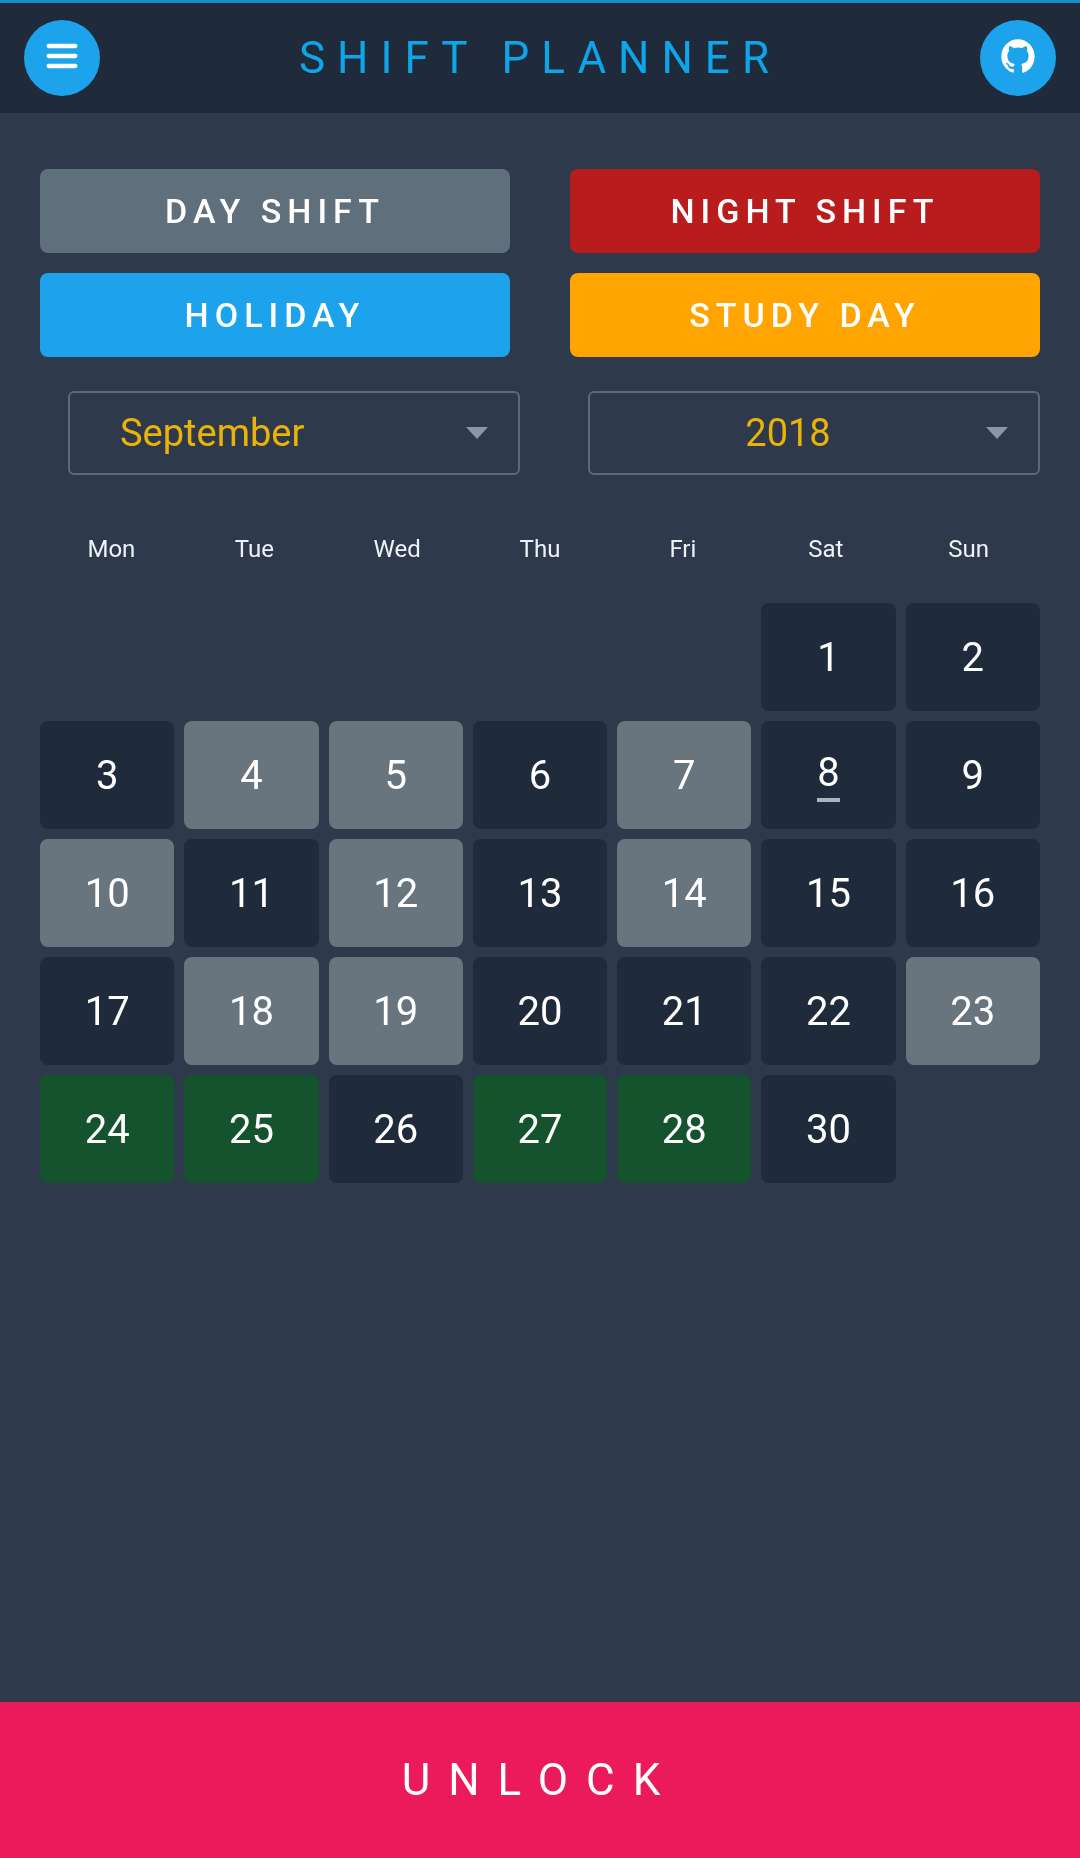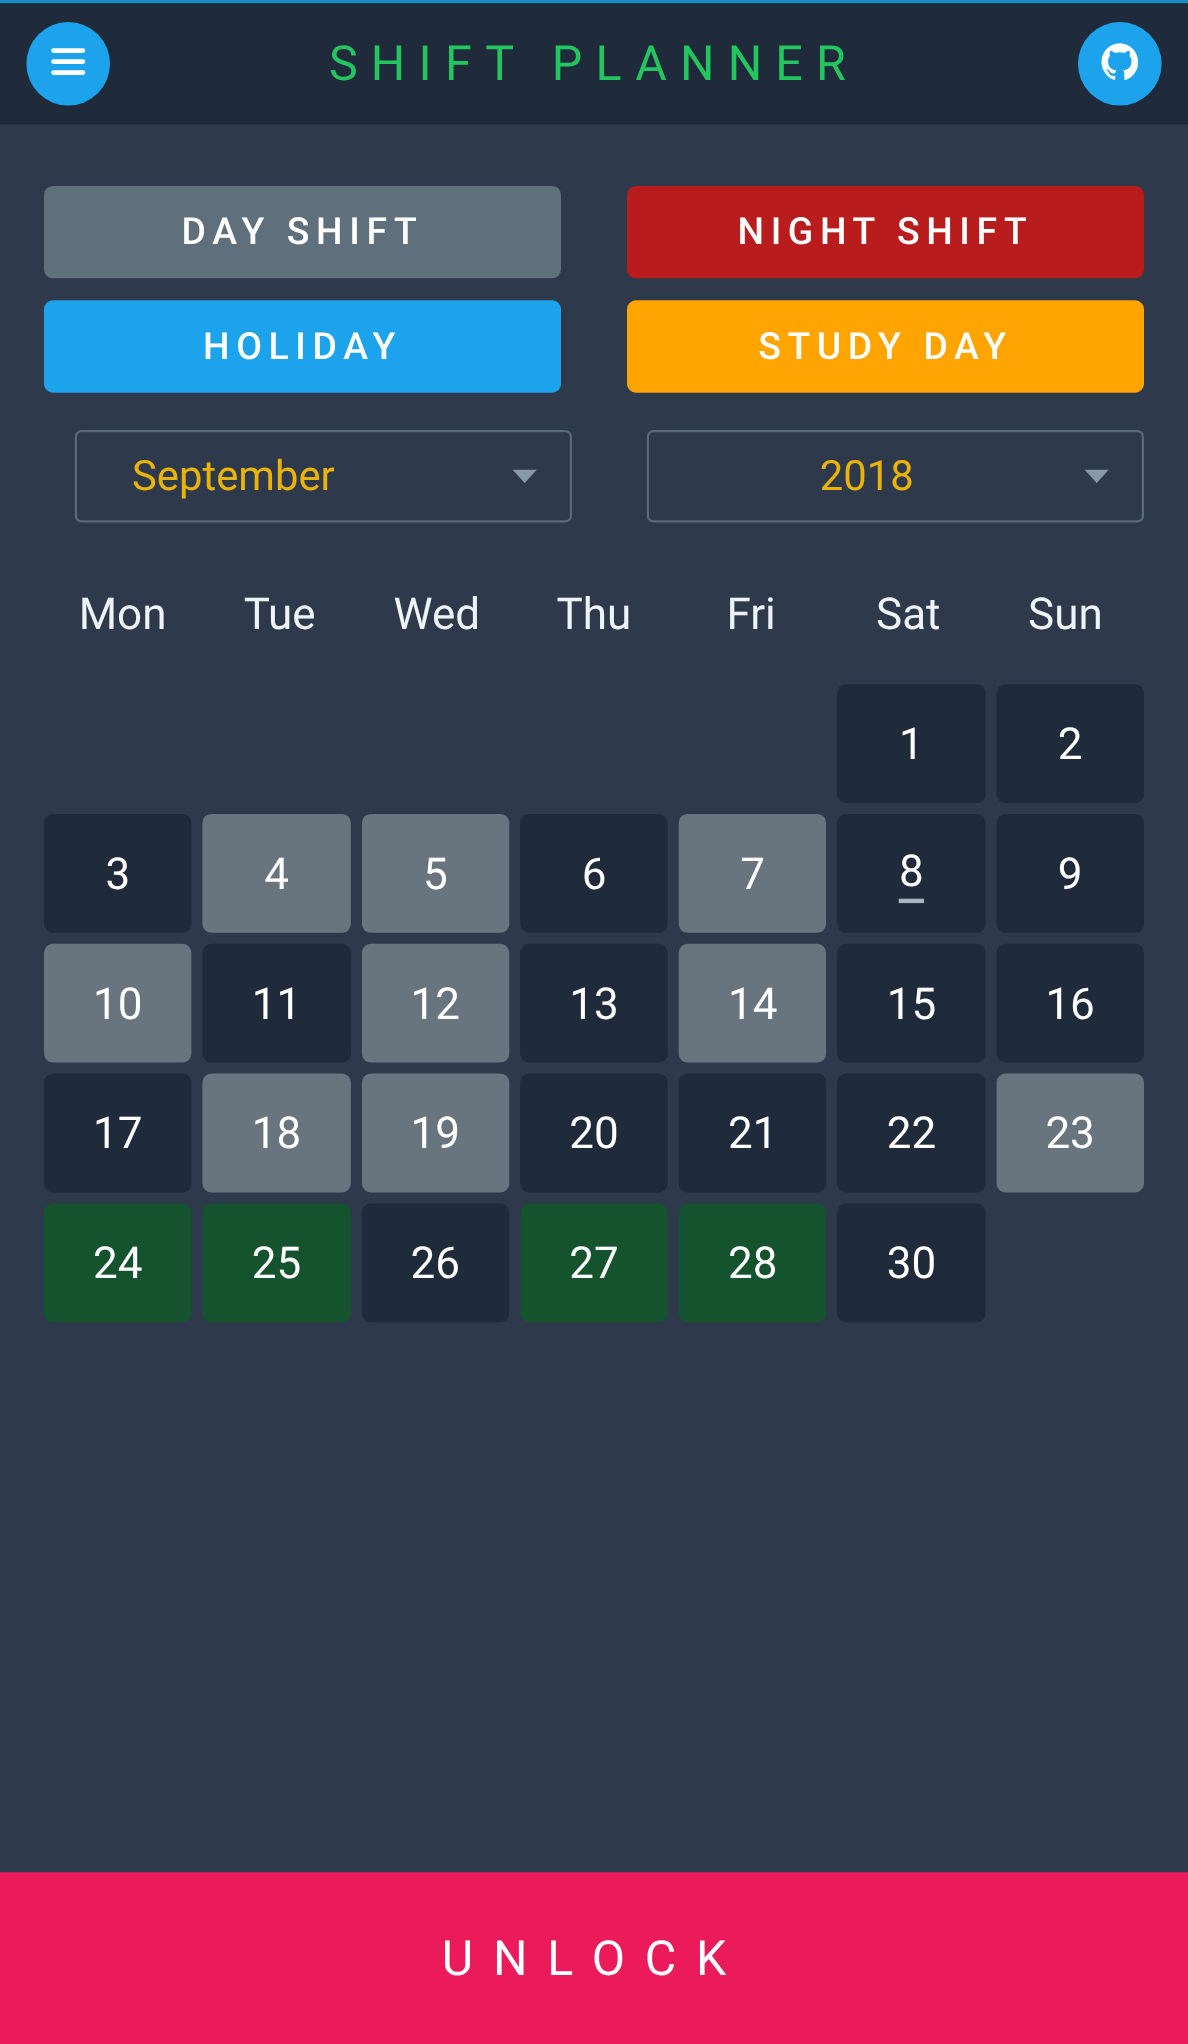--- a/index.html
+++ b/index.html
@@ -21,21 +21,21 @@
     align-items: center;
     justify-content: space-between;
     padding: 0 24px;
   }
   .header-title {
     flex: 1;
     text-align: center;
     font-size: 44px;
     letter-spacing: 12px;
     font-weight: 400;
-    color: #22c55e;
+    color: #0ea5e9;
   }
   .circle-btn {
     width: 76px; height: 76px;
     border-radius: 50%;
     background: #1ca3ec;
     display: flex;
     align-items: center;
     justify-content: center;
     cursor: pointer;
     flex-shrink: 0;
@@ -101,21 +101,21 @@
     width: 0; height: 0;
     border-left: 11px solid transparent;
     border-right: 11px solid transparent;
     border-top: 12px solid #8898a8;
   }
 
   
   .weekdays {
     display: grid;
     grid-template-columns: repeat(7, 1fr);
-    font-size: 40px;
+    font-size: 24px;
     color: #eef3f8;
     margin-bottom: 40px;
     padding: 0 0px;
   }
   .weekdays div { text-align: center; }
 
   
   .calendar {
     display: grid;
     grid-template-columns: repeat(7, 1fr);

